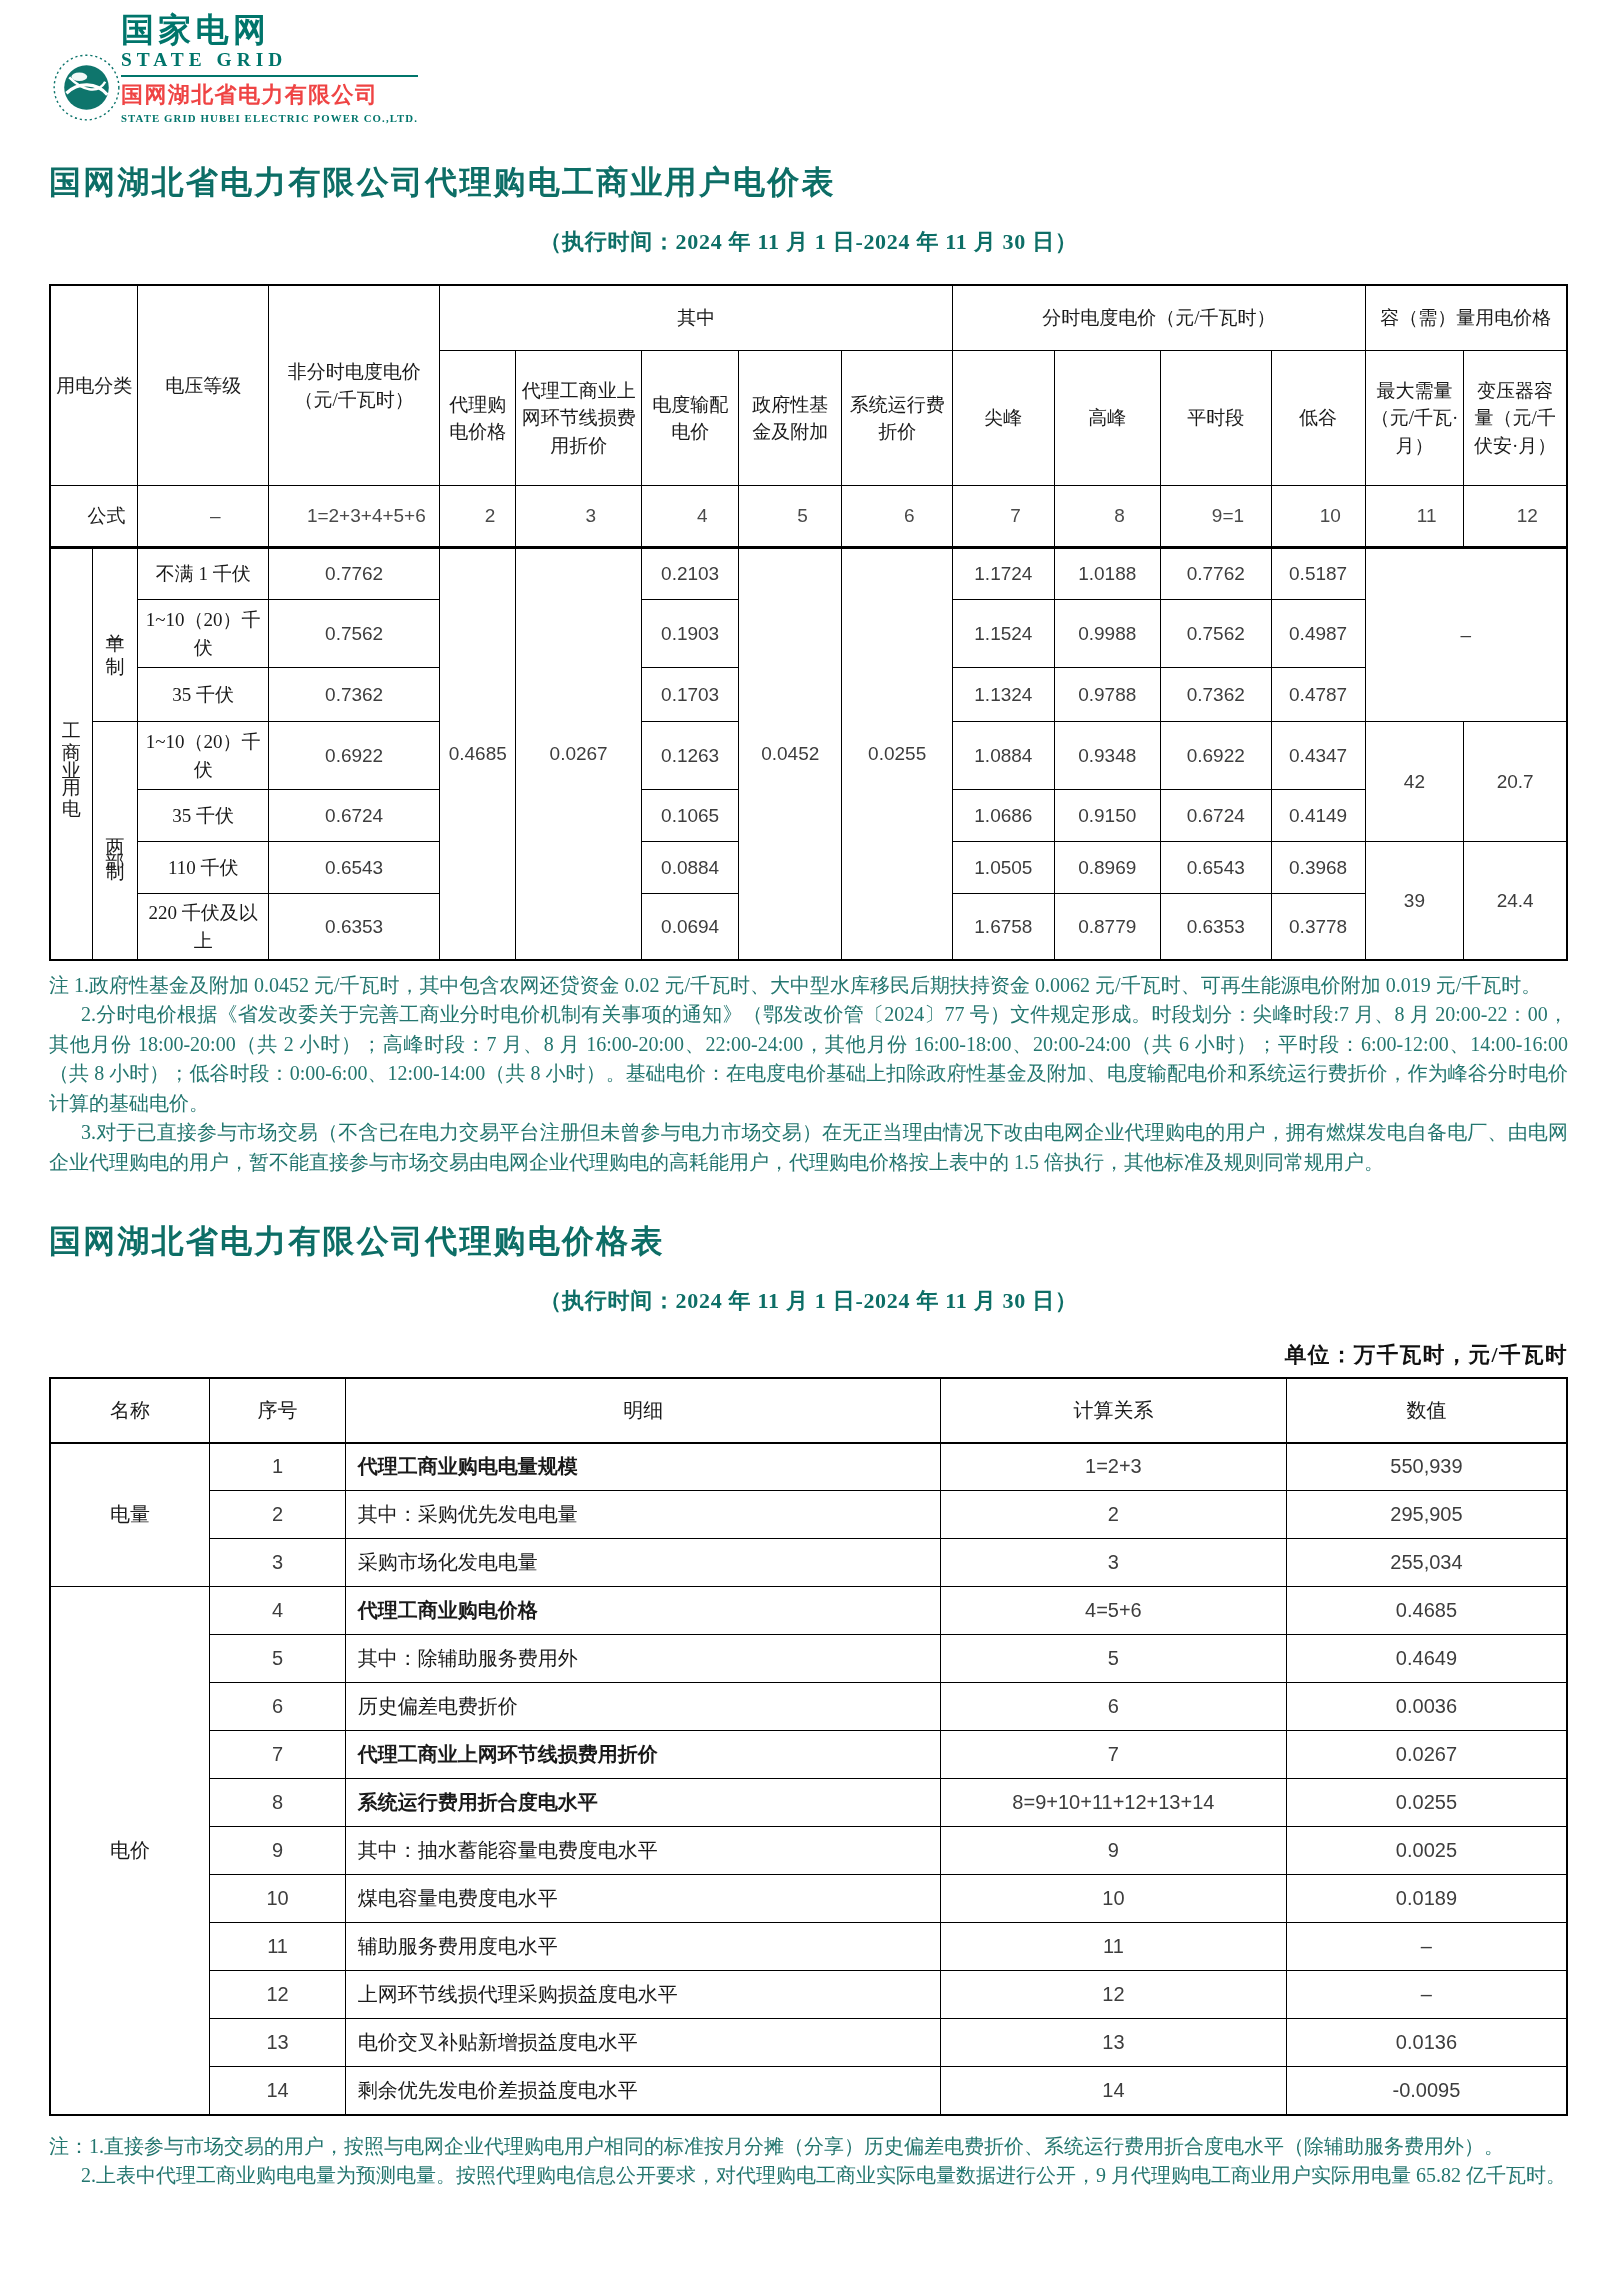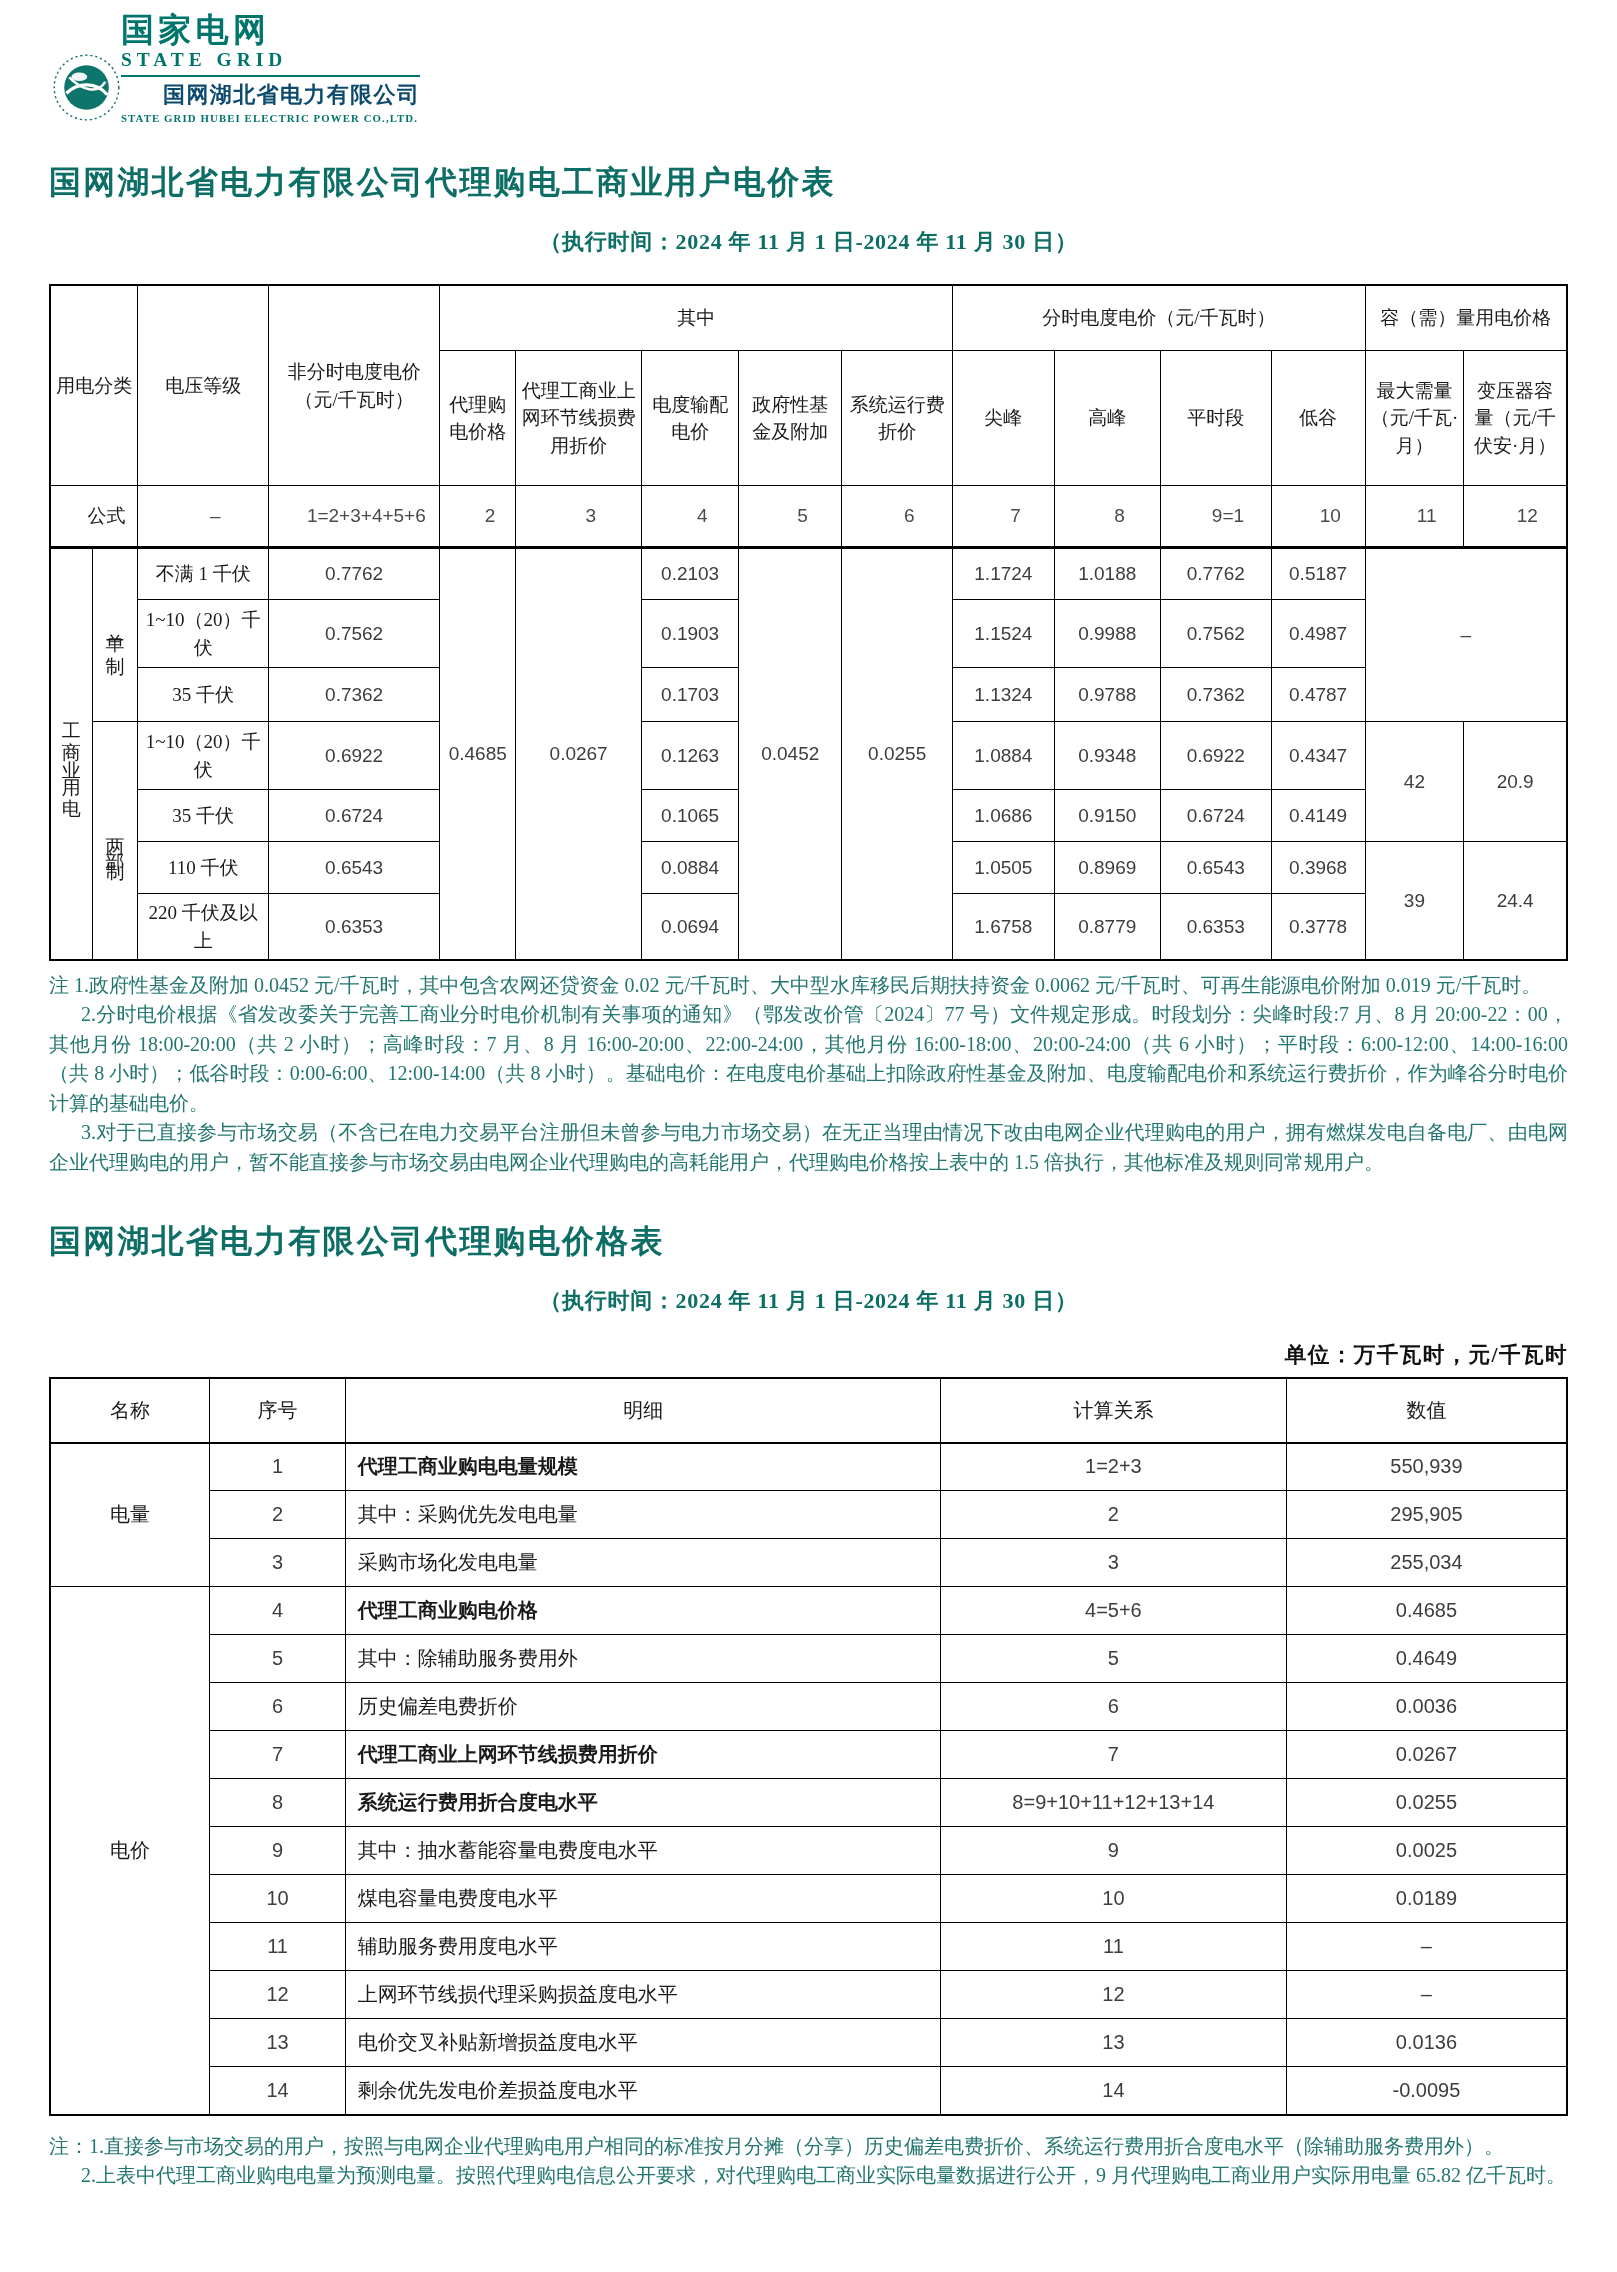--- a/index.html
+++ b/index.html
@@ -9,21 +9,21 @@
     font-family: "Liberation Serif", serif; color:#1a1a1a;
   }
   .content { padding: 0 49px; }
 
   
   .logo-block { display:flex; align-items:flex-end; padding:14.4px 0 0 52px; }
   .logo-text { display:flex; flex-direction:column; }
   .brand-cn { font-size:33px; font-weight:bold; color:#00756B; letter-spacing:4.3px; line-height:1.0; }
   .brand-en { font-size:19.4px; font-weight:bold; color:#00756B; letter-spacing:5px; margin-top:1.4px; }
   .logo-divider { border:none; border-top:2.2px solid #00756B; margin:4.3px 0 2.9px 0; width:100%; }
-  .company-cn { font-size:22px; font-weight:bold; color:#0c4a6e; letter-spacing:1.4px;margin-left:42px; }
+  .company-cn { font-size:22px; font-weight:bold; color:#ef4444; letter-spacing:1.4px; }
   .company-en { font-size:10.8px; font-weight:bold; color:#00756B; letter-spacing:1.1px; margin-top:2.2px; }
 
   
   .doc-title { text-align:left; font-size:32px; font-weight:bold; color:#0D6E66; letter-spacing:2.2px; margin:37px 0 0 0; }
   .doc-subtitle { text-align:center; font-size:22px; font-weight:bold; color:#0D6E66; letter-spacing:0.7px; margin:21.6px 0 0 0; }
   .title2 { margin-top:43px; }
   .unit-note { text-align:right; font-size:21.6px; font-weight:bold; color:#111; margin:24.5px 0 7.2px 0; letter-spacing:1.4px; }
 
   
   table { border-collapse:collapse; width:100%; table-layout:fixed; }
@@ -173,21 +173,21 @@
     <tr style="height:68px">
       <td rowspan="4" class="vert">两部制</td>
       <td>1~10（20）千伏</td>
       <td class="num">0.6922</td>
       <td class="num">0.1263</td>
       <td class="num">1.0884</td>
       <td class="num">0.9348</td>
       <td class="num">0.6922</td>
       <td class="num">0.4347</td>
       <td rowspan="2" class="num">42</td>
-      <td rowspan="2" class="num">20.9</td>
+      <td rowspan="2" class="num">20.7</td>
     </tr>
     <tr style="height:52px">
       <td>35 千伏</td>
       <td class="num">0.6724</td>
       <td class="num">0.1065</td>
       <td class="num">1.0686</td>
       <td class="num">0.9150</td>
       <td class="num">0.6724</td>
       <td class="num">0.4149</td>
     </tr>

